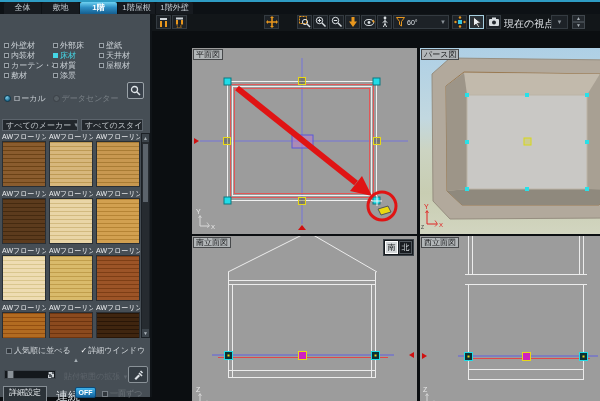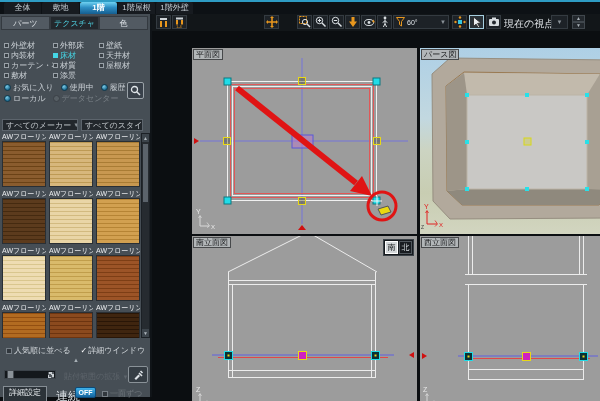--- a/index.html
+++ b/index.html
@@ -92,86 +92,67 @@
 
   <div class="tabbar">
       <div class="tab"><span>全体</span></div>
       <div class="tab"><span>敷地</span></div>
       <div class="tab active"><span>1階</span></div>
       <div class="tab"><span>1階屋根</span></div>
       <div class="tab"><span>1階外壁</span></div>
     </div>
 
   <div class="panel">
-    <div class="ptabs">
-        <div class="ptab"><span>パーツ</span></div>
-        <div class="ptab active"><span>テクスチャ</span></div>
-        <div class="ptab"><span>色</span></div>
+    <div class="cats">
+        <div class="cat">
+      <span class="cbx"></span>
+      <span>外壁材</span>
+    </div>
+        <div class="cat">
+      <span class="cbx"></span>
+      <span>外部床</span>
+    </div>
+        <div class="cat">
+      <span class="cbx"></span>
+      <span>壁紙</span>
+    </div>
+        <div class="cat">
+      <span class="cbx"></span>
+      <span>内装材</span>
+    </div>
+        <div class="cat selected">
+      <span class="cbx"></span>
+      <span>床材</span>
+    </div>
+        <div class="cat">
+      <span class="cbx"></span>
+      <span>天井材</span>
+    </div>
+        <div class="cat">
+      <span class="cbx"></span>
+      <span>カーテン・布</span>
+    </div>
+        <div class="cat">
+      <span class="cbx"></span>
+      <span>材質</span>
+    </div>
+        <div class="cat">
+      <span class="cbx"></span>
+      <span>屋根材</span>
+    </div>
+        <div class="cat">
+      <span class="cbx"></span>
+      <span>敷材</span>
+    </div>
+        <div class="cat">
+      <span class="cbx"></span>
+      <span>添景</span>
+    </div>
       </div>
-    <div class="cats">
-        <div class="cat">
-      <span class="cbx"></span>
-      <span>外壁材</span>
-    </div>
-        <div class="cat">
-      <span class="cbx"></span>
-      <span>外部床</span>
-    </div>
-        <div class="cat">
-      <span class="cbx"></span>
-      <span>壁紙</span>
-    </div>
-        <div class="cat">
-      <span class="cbx"></span>
-      <span>内装材</span>
-    </div>
-        <div class="cat selected">
-      <span class="cbx"></span>
-      <span>床材</span>
-    </div>
-        <div class="cat">
-      <span class="cbx"></span>
-      <span>天井材</span>
-    </div>
-        <div class="cat">
-      <span class="cbx"></span>
-      <span>カーテン・布</span>
-    </div>
-        <div class="cat">
-      <span class="cbx"></span>
-      <span>材質</span>
-    </div>
-        <div class="cat">
-      <span class="cbx"></span>
-      <span>屋根材</span>
-    </div>
-        <div class="cat">
-      <span class="cbx"></span>
-      <span>敷材</span>
-    </div>
-        <div class="cat">
-      <span class="cbx"></span>
-      <span>添景</span>
-    </div>
-      </div>
-
-    <div class="frow" style="top:68px">
-        <div class="fitem">
-      <span class="fico"></span>
-      <span>お気に入り</span>
-    </div>
-        <div class="fitem">
-      <span class="fico"></span>
-      <span>使用中</span>
-    </div>
-        <div class="fitem">
-      <span class="fico"></span>
-      <span>履歴</span>
-    </div>
-      </div>
+
     <div class="frow" style="top:79px">
         <div class="fitem">
       <span class="fico"></span>
       <span>ローカル</span>
     </div>
         <div class="fitem disabled">
       <span class="fico"></span>
       <span>データセンター</span>
     </div>
       </div>

